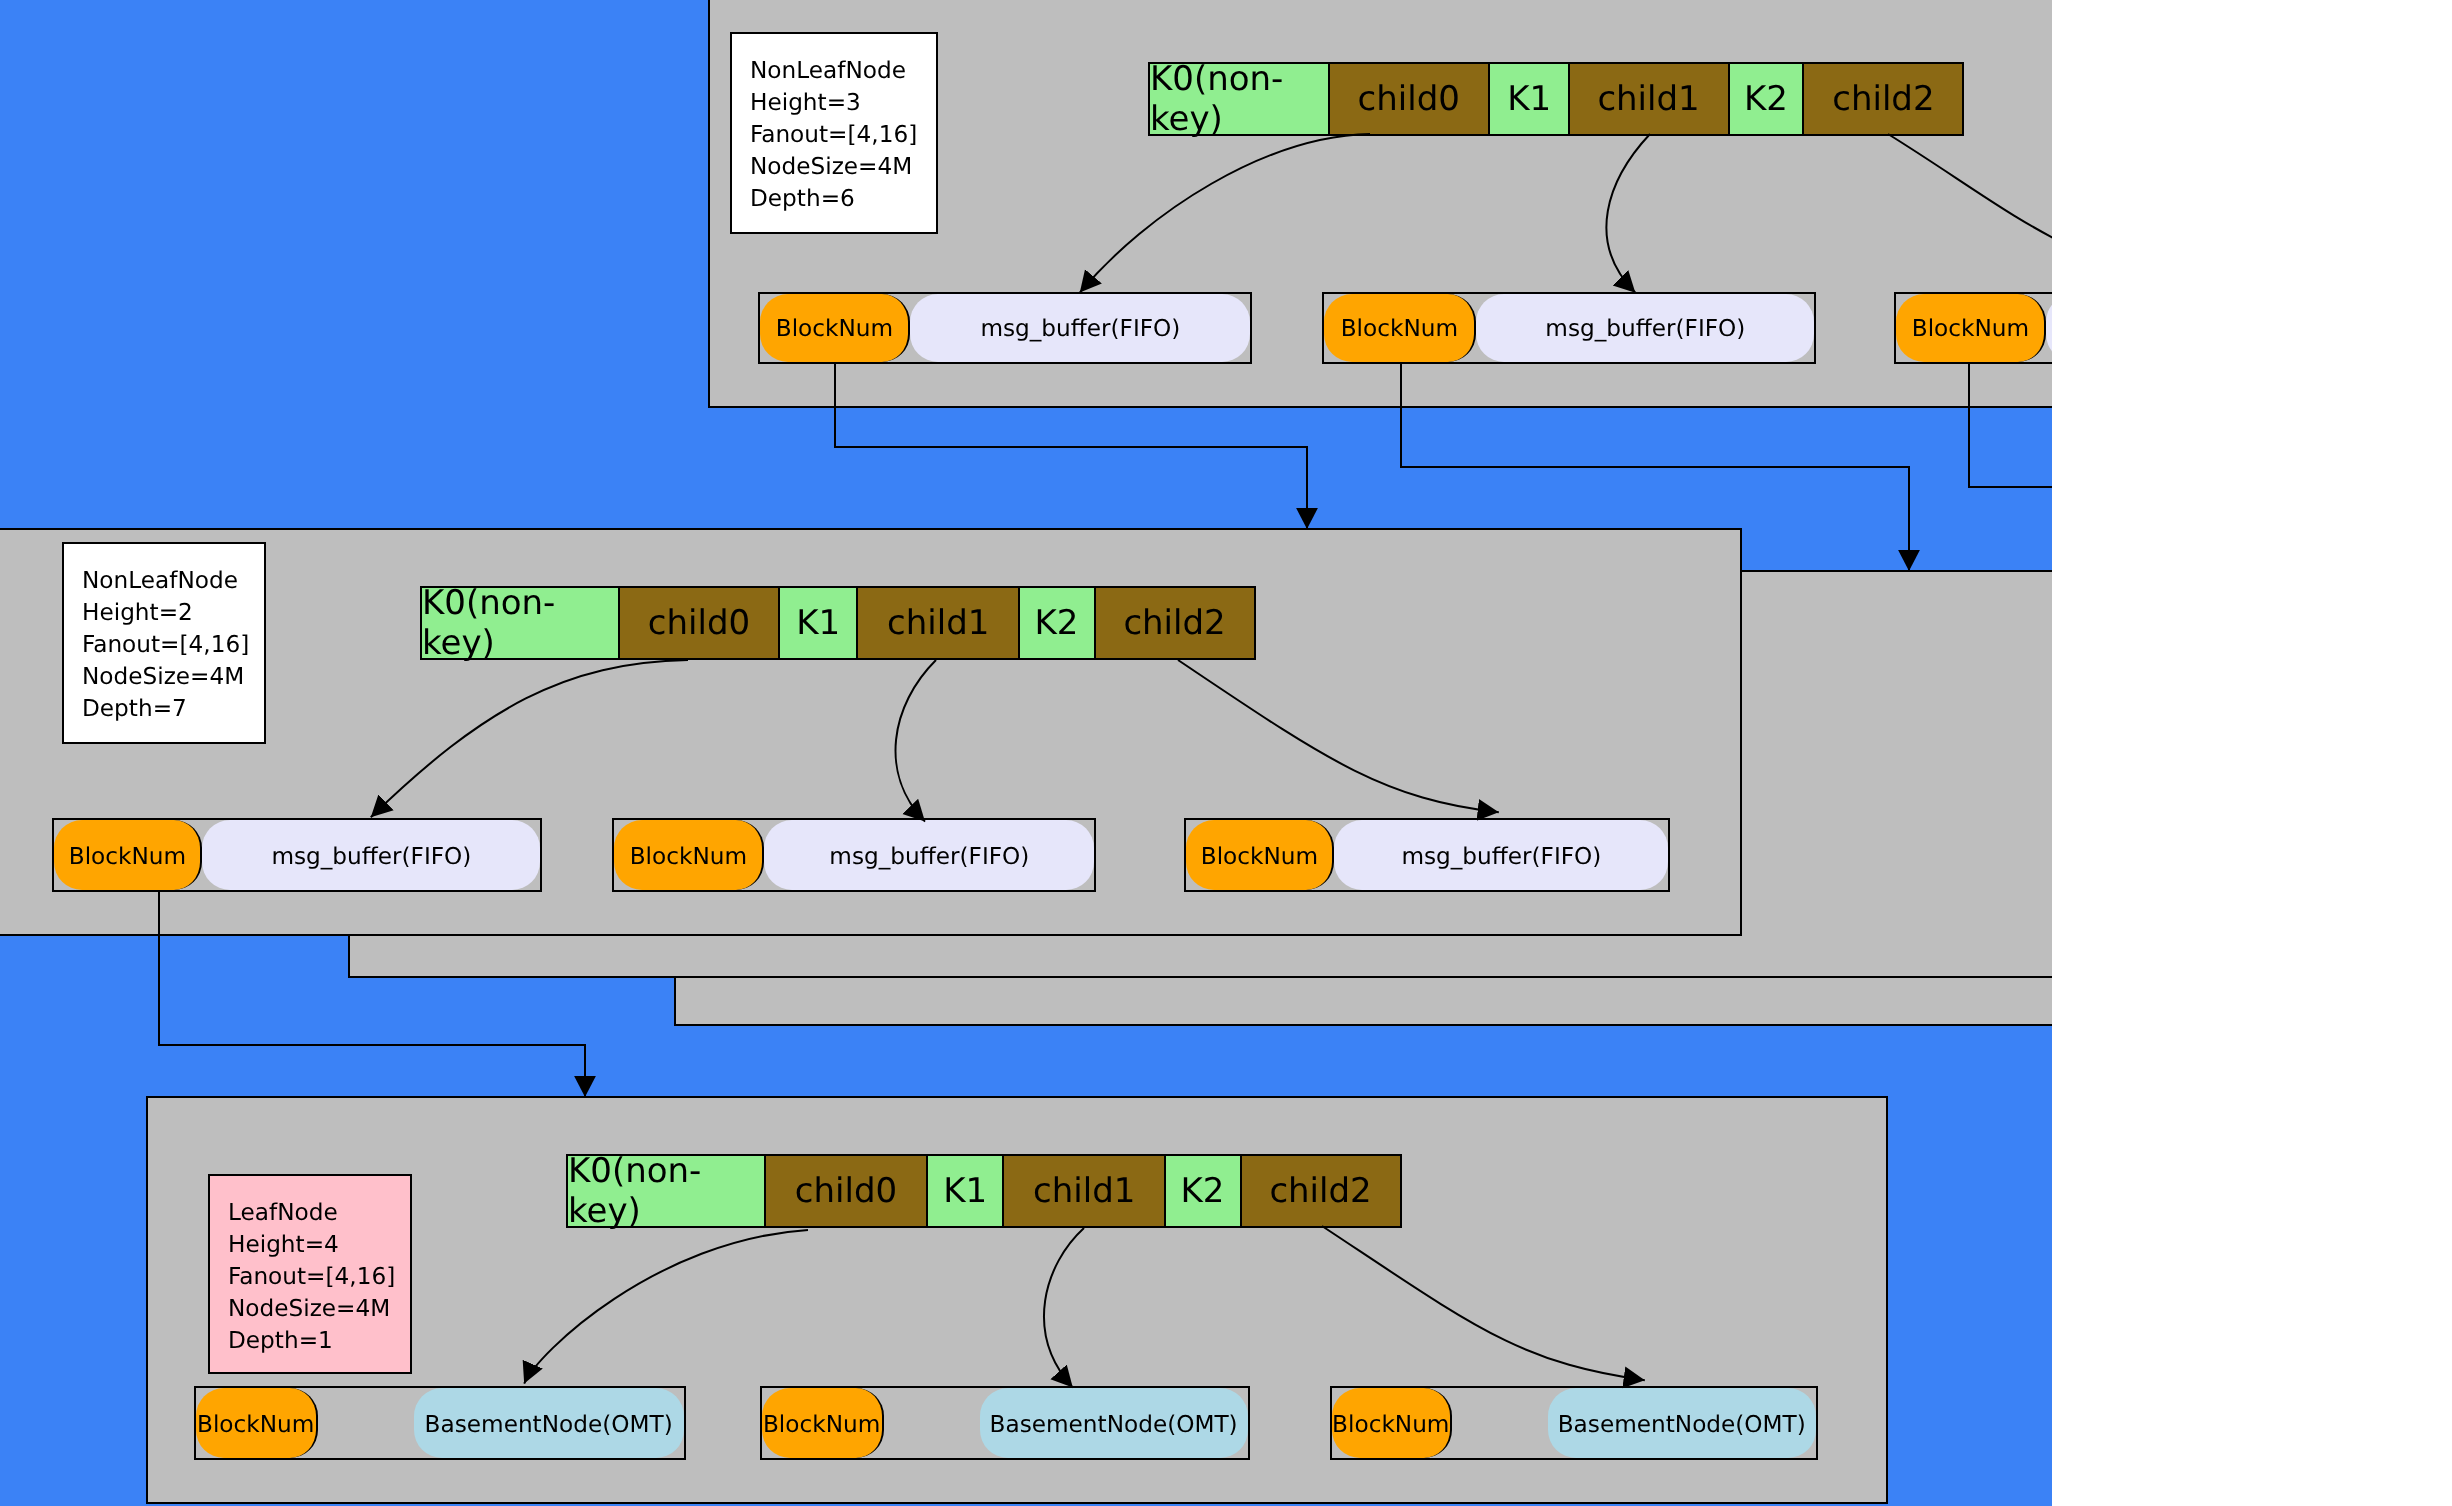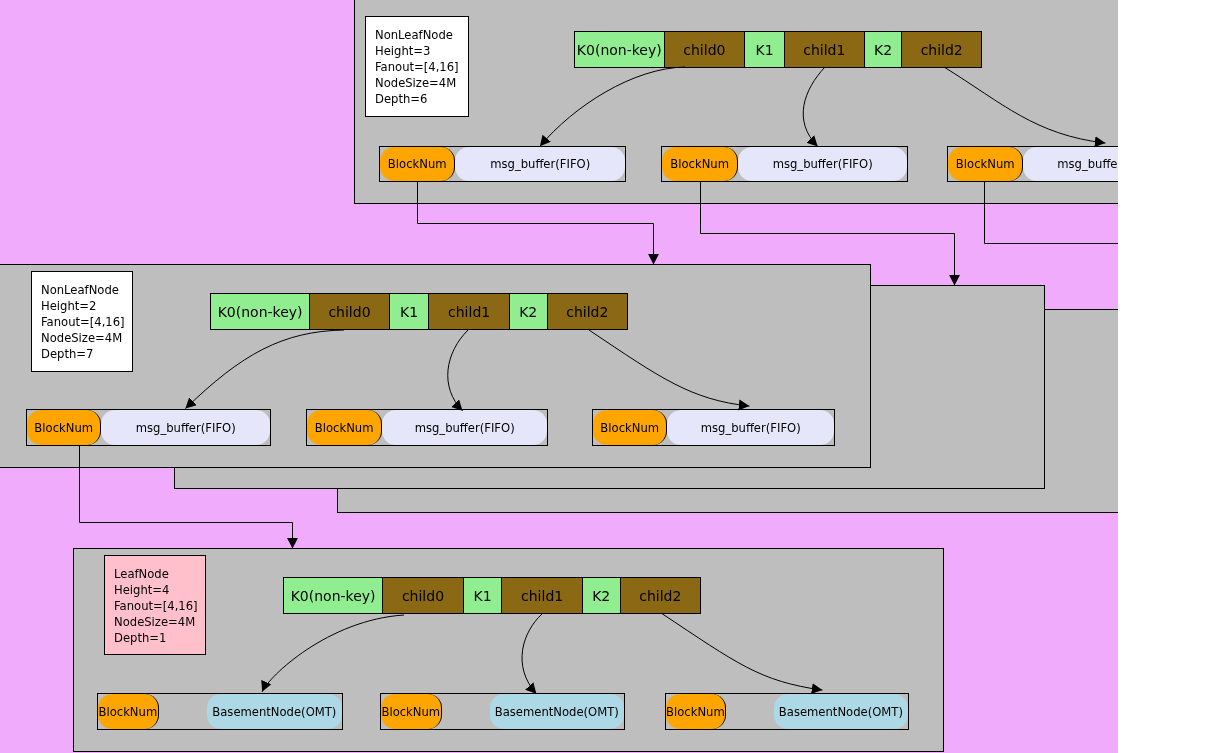--- a/index.html
+++ b/index.html
@@ -1,25 +1,25 @@
 <!DOCTYPE html>
 <html><head>
 <meta charset="utf-8">
 <title>FractalTree node structure</title>
 <style>
   html,body{margin:0;padding:0;background:#ffffff;}
-  #stage{position:relative;width:1118px;height:753px;background:#f0abfc;overflow:hidden;
+  #stage{position:relative;width:1026px;height:753px;background:#3b82f6;overflow:hidden;
          font-family:"DejaVu Sans",sans-serif;-webkit-font-smoothing:none;}
   .panel{position:absolute;background:#bebebe;border:1px solid #000;box-sizing:border-box;}
   .infobox{position:absolute;border:1px solid #000;box-sizing:border-box;color:#000;
         font-size:11.6px;line-height:16px;padding-top:9.5px;padding-left:9px;}
   .infobox div{white-space:pre;}
   .keyrow{position:absolute;display:flex;box-sizing:border-box;border:1px solid #000;}
   .keyrow > div{box-sizing:border-box;display:flex;align-items:center;justify-content:center;
-      font-size:14px;color:#000;border-right:1px solid #000;height:100%;}
+      font-size:17px;color:#000;border-right:1px solid #000;height:100%;}
   .keyrow > div:last-child{border-right:0;}
   .kcell{background:#90ee90;}
   .ccell{background:#8b6914;}
   .nodebox{position:absolute;display:flex;box-sizing:border-box;border:1px solid #000;}
   .nodebox > div{box-sizing:border-box;display:flex;align-items:center;justify-content:center;
       font-size:11.6px;color:#000;height:100%;border-radius:14px;}
   .bn{background:#ffa500;border-right:1px solid #000;}
   .msg{background:#e6e6fa;}
   .bas{background:#add8e6;margin-left:48px;}
   svg.edges{position:absolute;left:0;top:0;width:1226px;height:753px;pointer-events:none;}
@@ -90,21 +90,21 @@
     <div class="bn" style="width:76px;">BlockNum</div>
     <div class="msg" style="width:166px;">msg_buffer(FIFO)</div>
   </div>
   <div class="nodebox" style="left:592px;top:409px;width:243px;height:37px;">
     <div class="bn" style="width:75px;">BlockNum</div>
     <div class="msg" style="width:168px;">msg_buffer(FIFO)</div>
   </div>
 
   <div class="panel" style="left:73px;top:548px;width:871px;height:204px;"></div>
 
-  <div class="infobox" style="left:104px;top:555px;width:102px;height:100px;background:#ffc0cb;">
+  <div class="infobox" style="left:104px;top:587px;width:102px;height:100px;background:#ffc0cb;">
     <div>LeafNode</div>
     <div>Height=4</div>
     <div>Fanout=[4,16]</div>
     <div>NodeSize=4M</div>
     <div>Depth=1</div>
   </div>
 
   <div class="keyrow" style="left:283px;top:577px;width:418px;height:37px;">
     <div class="kcell" style="width:100px;">K0(non-key)</div>
     <div class="ccell" style="width:81px;">child0</div>

